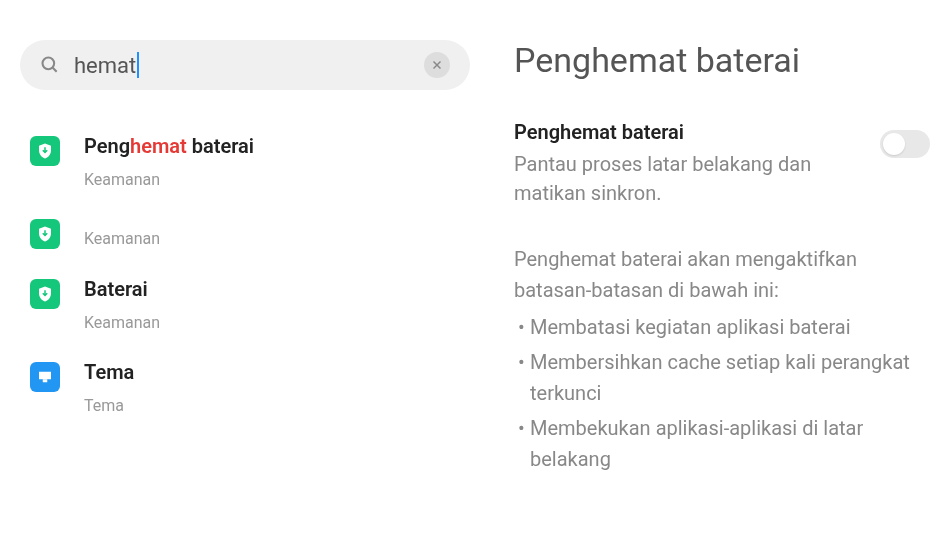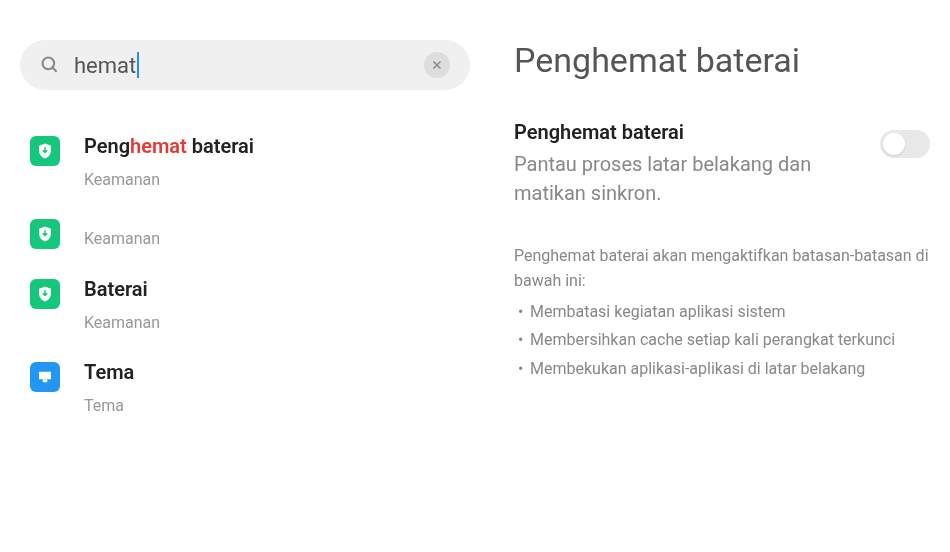--- a/index.html
+++ b/index.html
@@ -21,21 +21,21 @@
     .result-title { font-size: 20px; font-weight: 600; color: #222; }
     .result-title .hl { color: #e53935; }
     .result-sub { font-size: 16px; color: #999; margin-top: 12px; }
     .detail-title { font-size: 34px; color: #555; font-weight: 400; margin-bottom: 40px; }
     .detail-row { display: flex; align-items: flex-start; gap: 20px; margin-bottom: 36px; }
     .detail-row-text { flex: 1; }
     .detail-row-title { font-size: 20px; font-weight: 600; color: #222; margin-bottom: 6px; }
     .detail-row-desc { font-size: 20px; color: #888; line-height: 1.45; }
     .toggle { width: 50px; height: 28px; background: #e8e8e8; border-radius: 14px; position: relative; cursor: pointer; flex-shrink: 0; margin-top: 10px; }
     .toggle-knob { position: absolute; left: 3px; top: 3px; width: 22px; height: 22px; background: #fff; border-radius: 50%; box-shadow: 0 1px 2px rgba(0,0,0,0.12); }
-    .detail-info { color: #888; font-size: 16px; line-height: 1.55; }
+    .detail-info { color: #888; font-size: 20px; line-height: 1.55; }
     .detail-info-lead { margin-bottom: 6px; }
     .bullets { list-style: none; }
     .bullets li { position: relative; padding-left: 16px; margin-bottom: 4px; }
     .bullets li::before { content: "•"; position: absolute; left: 4px; top: 0; color: #888; }
   </style>
 </head>
 <body>
 
 <div class="container">
   <div class="left">
@@ -114,19 +114,19 @@
         <div class="detail-row-title">Penghemat baterai</div>
         <div class="detail-row-desc">Pantau proses latar belakang dan matikan sinkron.</div>
       </div>
       <div class="toggle">
         <div class="toggle-knob"></div>
       </div>
     </div>
     <div class="detail-info">
       <div class="detail-info-lead">Penghemat baterai akan mengaktifkan batasan-batasan di bawah ini:</div>
       <ul class="bullets" id="bullets">
-          <li>Membatasi kegiatan aplikasi sistem</li>
+          <li>Membatasi kegiatan aplikasi baterai</li>
           <li>Membersihkan cache setiap kali perangkat terkunci</li>
           <li>Membekukan aplikasi-aplikasi di latar belakang</li>
         </ul>
     </div>
   </div>
 </div>
 
 </body></html>

